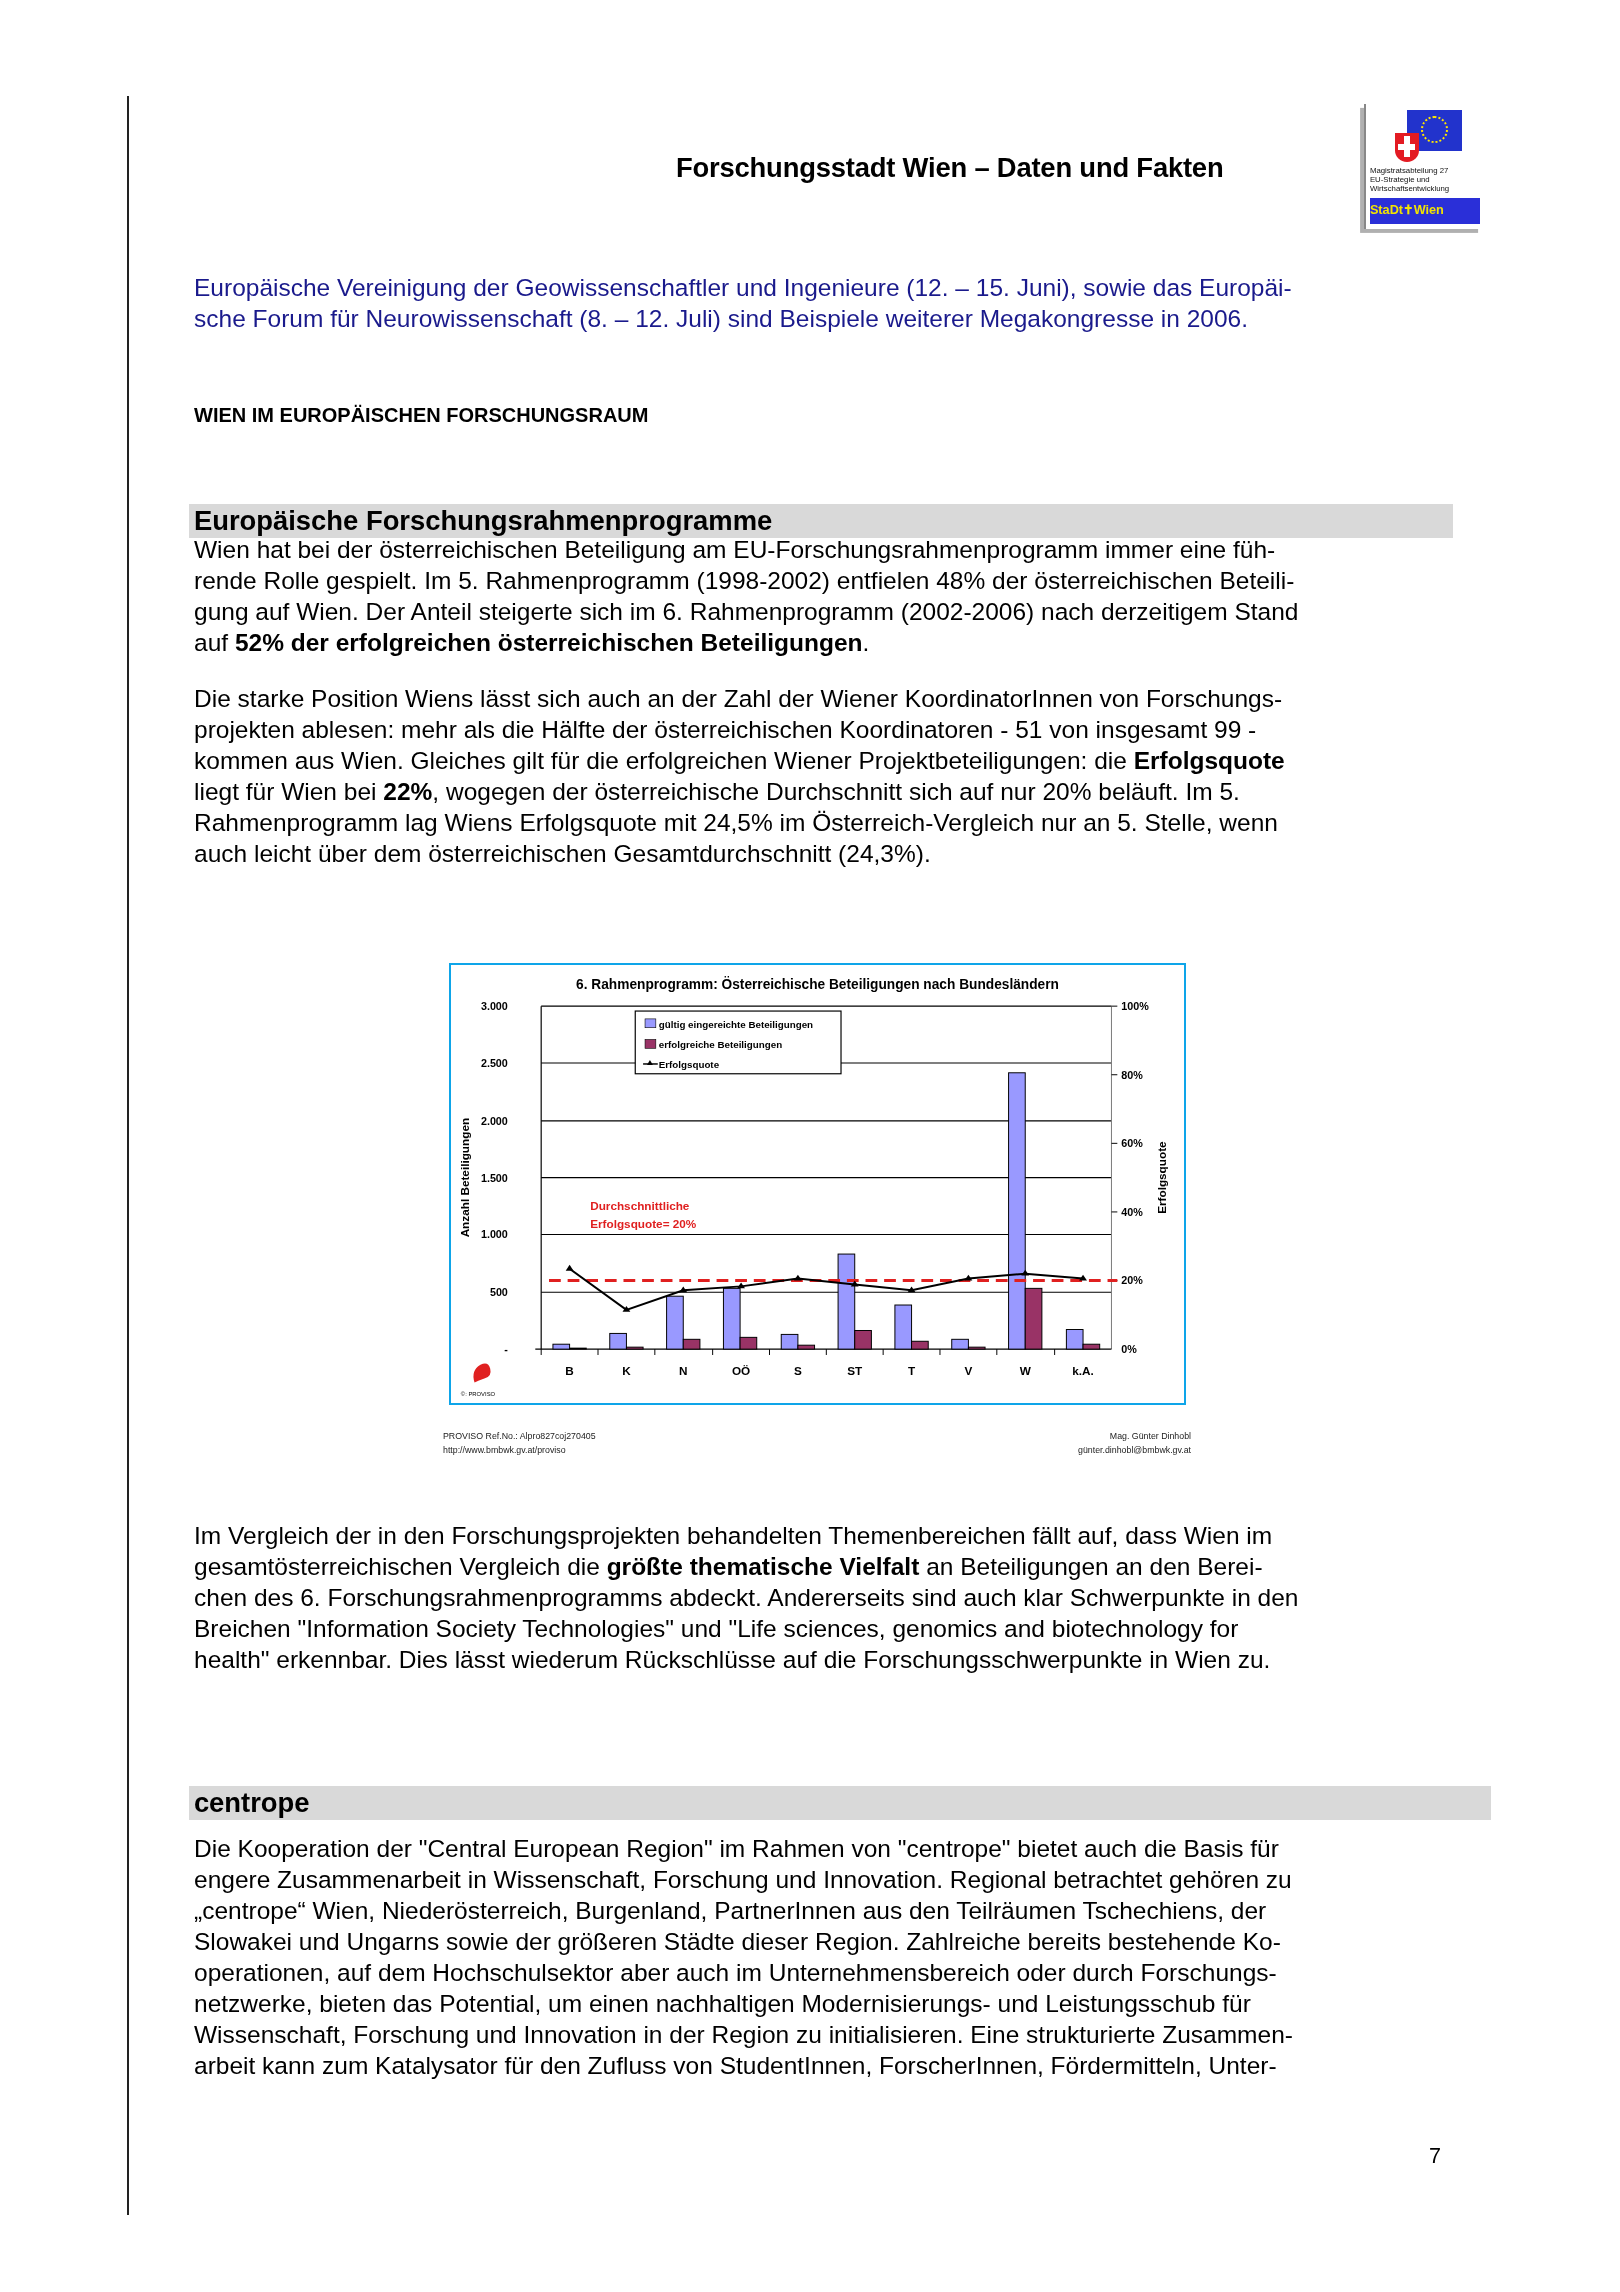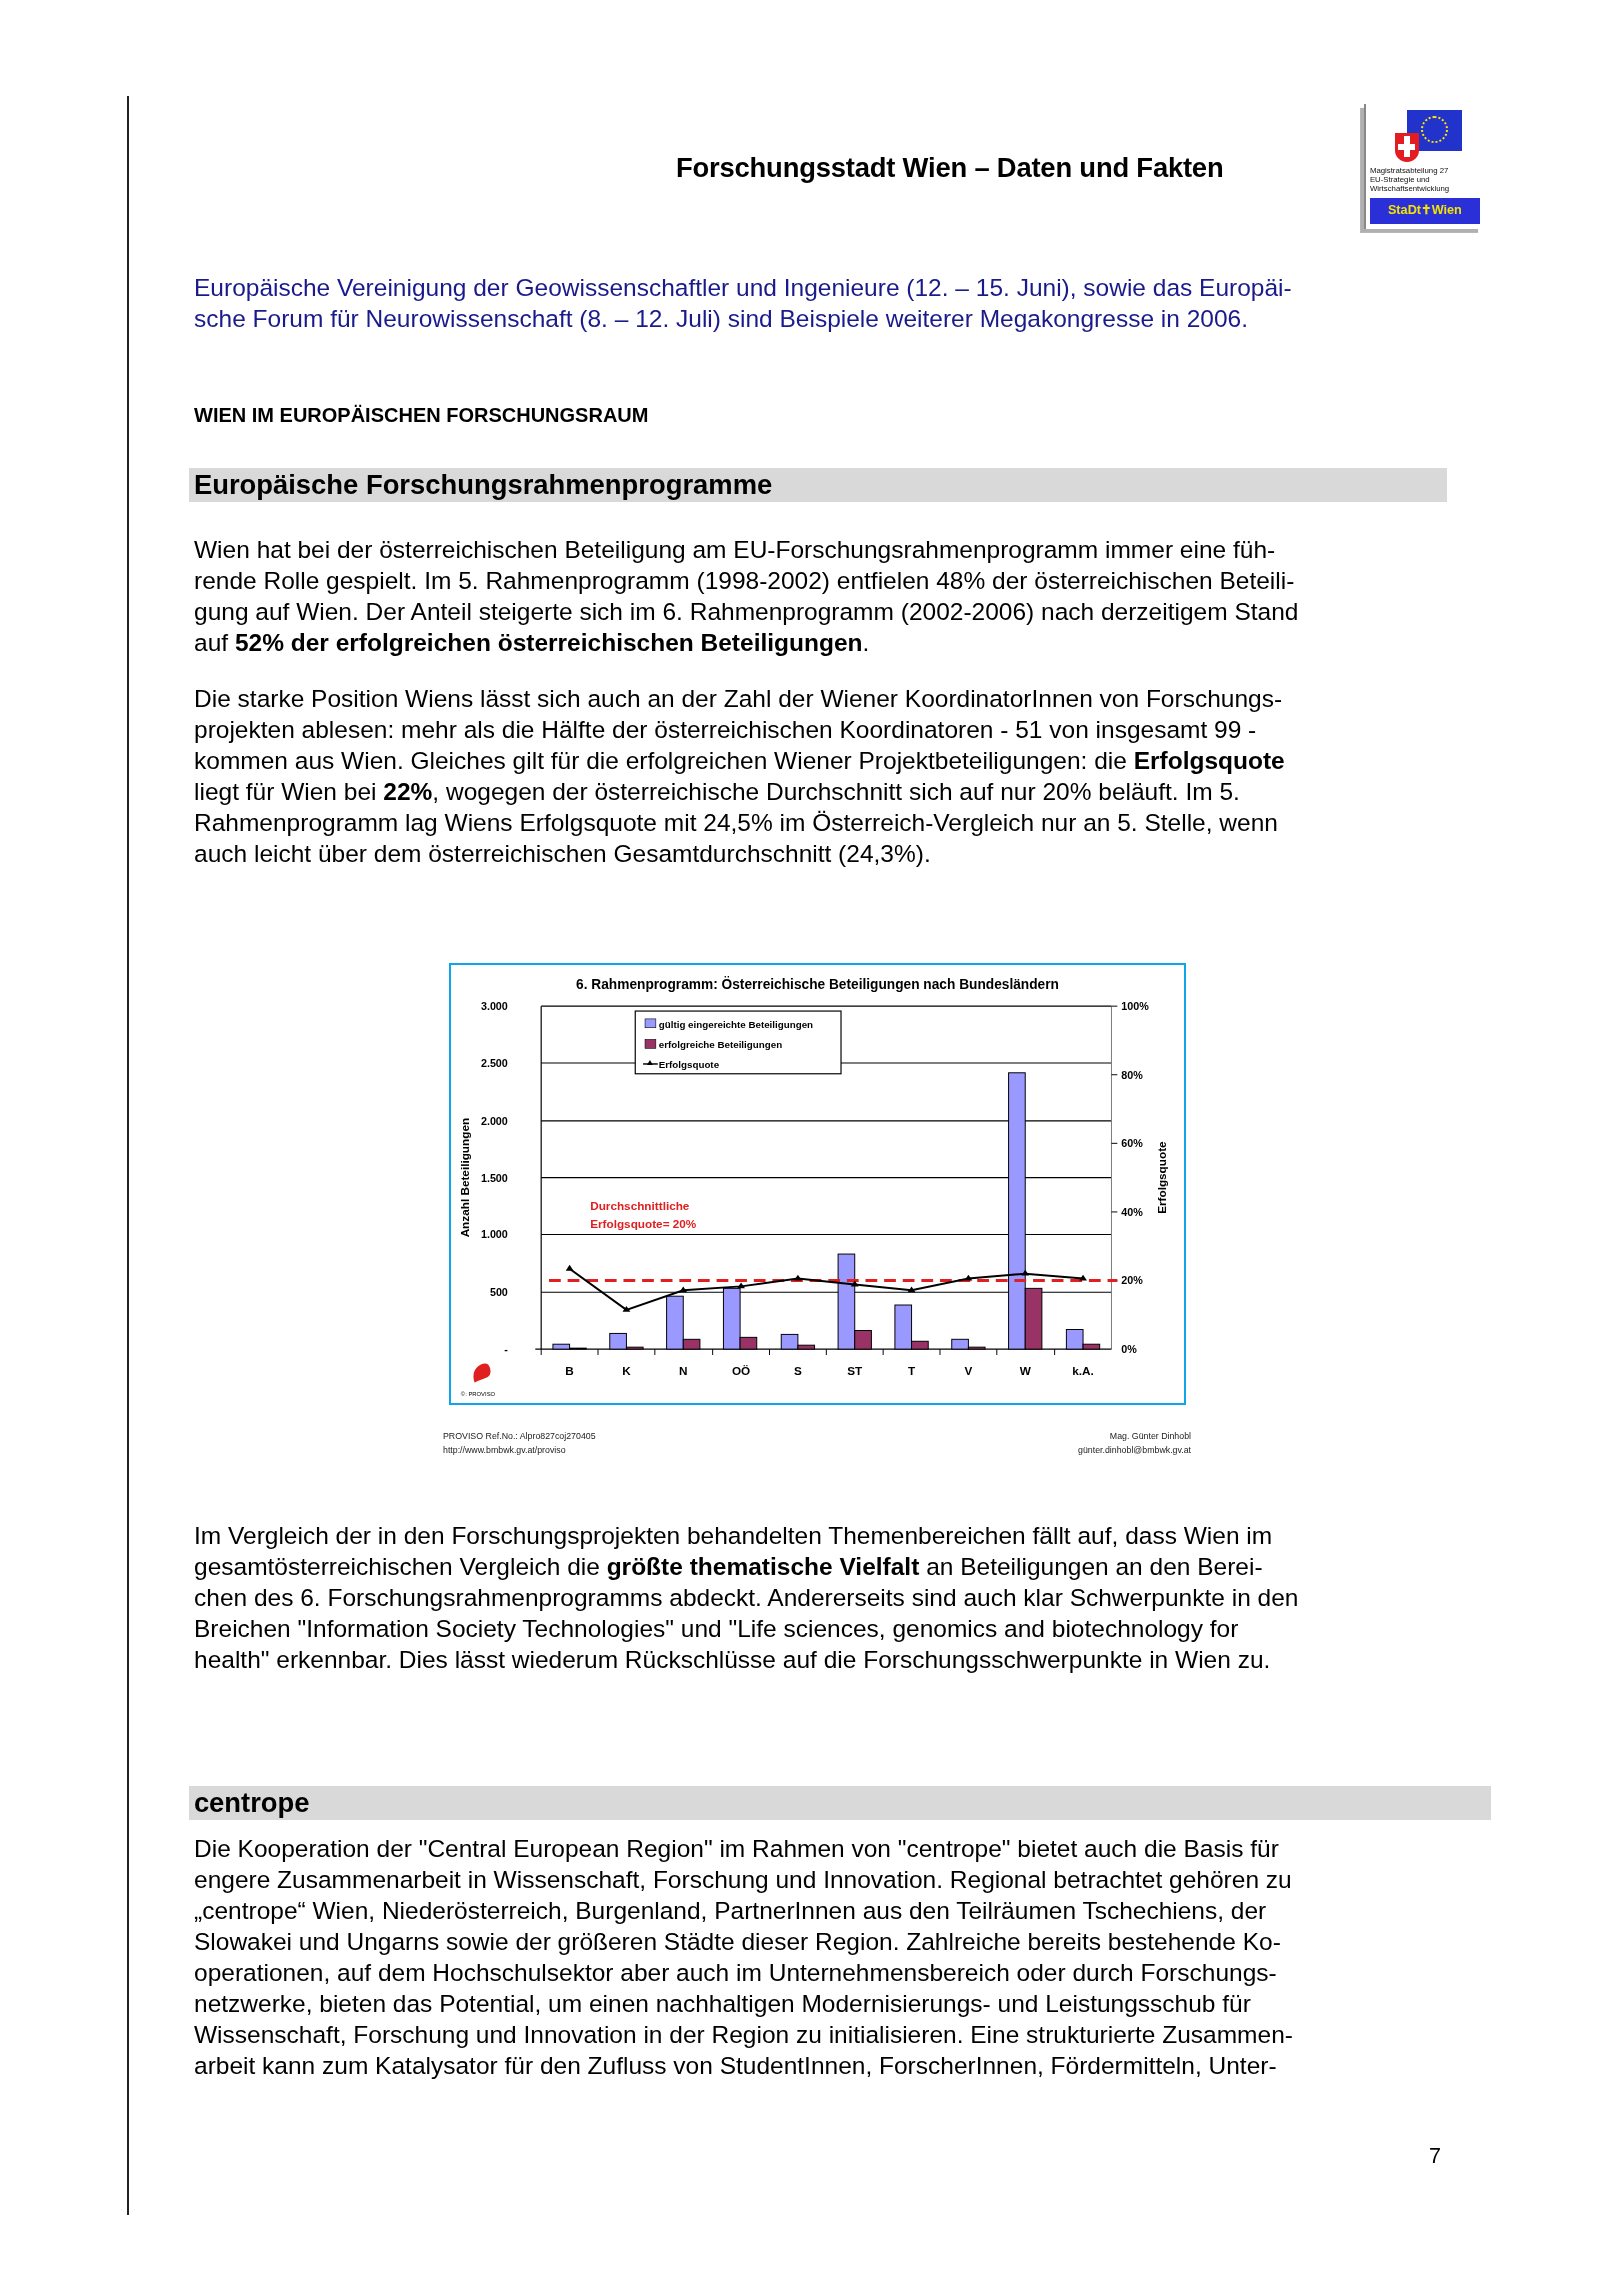--- a/index.html
+++ b/index.html
@@ -11,21 +11,21 @@
           box-shadow: -3.9px 3.9px 0 #b0b0b0; border-left: 2.9px solid #888; }
   .logo .flag { position: absolute; left: 41px; top: 5.9px; width: 55px; height: 41px; background: #2233cc; }
   .logo .stars { position: absolute; left: 55px; top: 11.8px; width: 27.4px; height: 27.4px; border-radius: 50%;
                  border: 2px dotted #ffe600; box-sizing: border-box; }
   .logo .shield { position: absolute; left: 29px; top: 29px; width: 23.5px; height: 29px; background: #e31b23;
                   border-radius: 0 0 11.8px 11.8px; }
   .logo .shield::before { content: ""; position: absolute; left: 8.8px; top: 2.9px; width: 5.9px; height: 21.6px; background: #fff; }
   .logo .shield::after { content: ""; position: absolute; left: 2.9px; top: 10.8px; width: 17.6px; height: 5.9px; background: #fff; }
   .logo .logo-text { position: absolute; left: 3.9px; top: 63px; width: 110px; font-size: 7.8px; line-height: 8.8px; color: #111; }
   .logo .logo-band { position: absolute; left: 3.9px; top: 94px; width: 110px; height: 25.5px; background: #2a2fd8;
-                     color: #f2e300; font-size: 12.7px; font-weight: bold; text-align: center; line-height: 25.5px; }
+                     color: #f2e300; font-size: 12.7px; font-weight: bold; text-align: left; line-height: 25.5px; }
   .text { position: absolute; left: 194px; width: 1255px; font-size: 24.5px; line-height: 31px; }
   .blue { color: #1a1a8c; }
   .h1 { position: absolute; left: 194px; top: 404px; font-size: 20px; font-weight: bold; }
   .section-bar { position: absolute; left: 189px; width: 1258px; height: 34px; background: #d9d9d9; }
   .section-bar span { position: absolute; left: 4.9px; top: 1px; font-size: 27.4px; font-weight: bold; }
   .chart-box { position: absolute; left: 449px; top: 963px; width: 733px; height: 438px; border: 2px solid #0ea5e9; background: #fff; }
   .chart-foot { position: absolute; font-size: 8.8px; line-height: 13.7px; color: #222; }
   .page-num { position: absolute; left: 1429px; top: 2143px; font-size: 21.6px; }
 </style>
 </head>
@@ -47,21 +47,21 @@
   <div class="logo-band">StaDt✝Wien</div>
 </div>
 
 <div class="text blue" style="top:272px;">
   <div>Europäische Vereinigung der Geowissenschaftler und Ingenieure (12. – 15. Juni), sowie das Europäi-</div>
   <div>sche Forum für Neurowissenschaft (8. – 12. Juli) sind Beispiele weiterer Megakongresse in 2006.</div>
 </div>
 
 <div class="h1">WIEN IM EUROPÄISCHEN FORSCHUNGSRAUM</div>
 
-<div class="section-bar" style="top:468px;">
+<div class="section-bar" style="top:504px;padding-left:6px;">
   <span>Europäische Forschungsrahmenprogramme</span>
 </div>
 
 <div class="text" style="top:534px;">
   <div>Wien hat bei der österreichischen Beteiligung am EU-Forschungsrahmenprogramm immer eine füh-</div>
   <div>rende Rolle gespielt. Im 5. Rahmenprogramm (1998-2002) entfielen 48% der österreichischen Beteili-</div>
   <div>gung auf Wien. Der Anteil steigerte sich im 6. Rahmenprogramm (2002-2006) nach derzeitigem Stand</div>
   <div><span>auf </span> <b>52% der erfolgreichen österreichischen Beteiligungen</b><span>.</span></div>
 </div>
 

